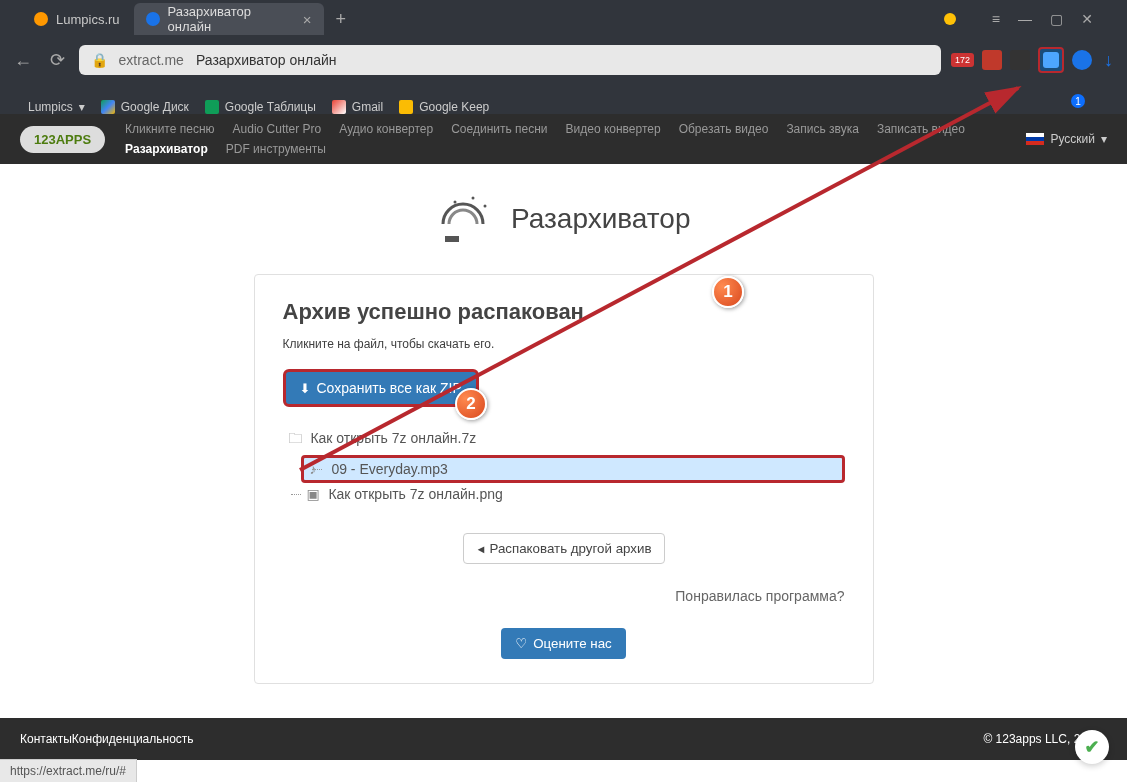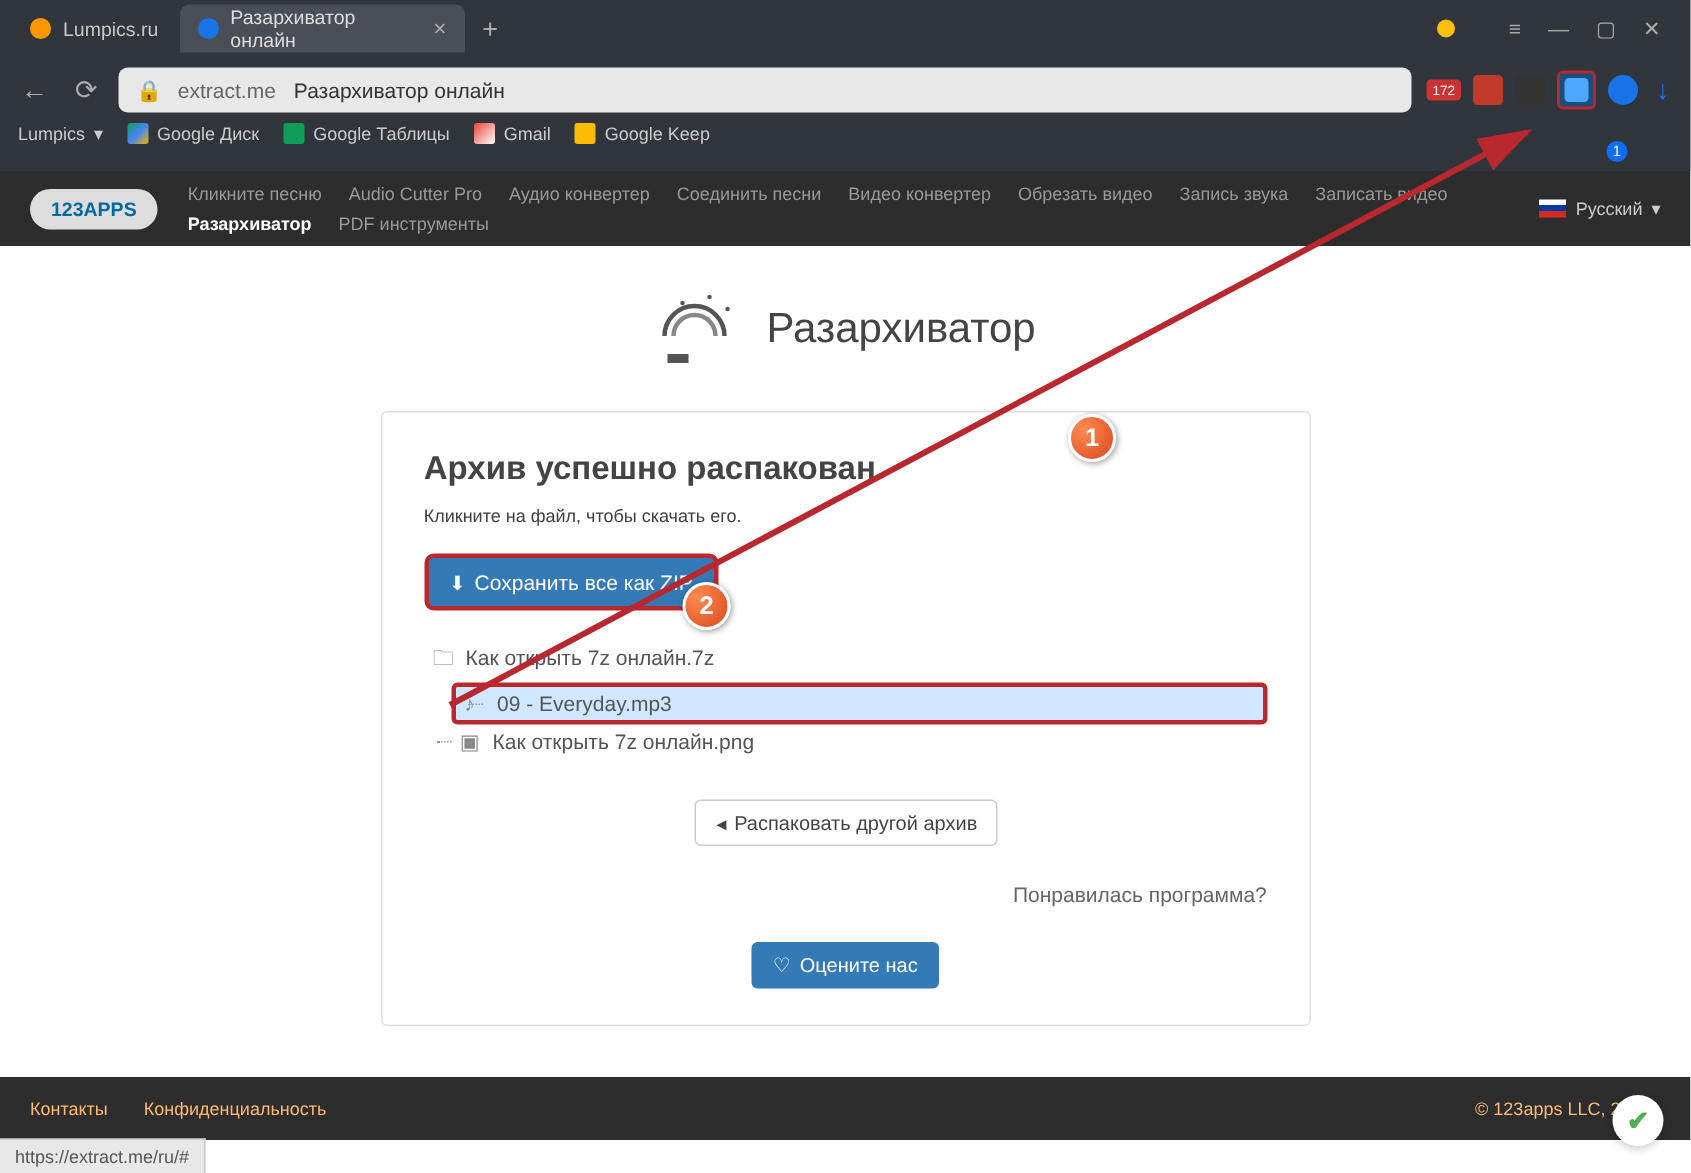--- a/index.html
+++ b/index.html
@@ -1,20 +1,20 @@
 <!DOCTYPE html>
 <html><head>
 <meta charset="utf-8">
 <style>
 * { box-sizing: border-box; margin: 0; padding: 0; }
 body { font-family: Arial, sans-serif; background: #fff; width: 1127px; height: 782px; overflow: hidden; position: relative; }
 
 
 .browser-chrome { background: #31353c; }
-.tab-strip { display: flex; align-items: center; height: 38px; padding: 0 8px; background: #31353c; }
+.tab-strip { display: flex; align-items: center; height: 38px; padding: 0 22px; background: #31353c; }
 .tab { display: flex; align-items: center; height: 32px; padding: 0 12px; color: #c8c8c8; font-size: 13px; border-radius: 6px 6px 0 0; margin-right: 2px; max-width: 190px; cursor: pointer; }
 .tab.active { background: #4a4e56; color: #ddd; }
 .tab .favicon { width: 14px; height: 14px; margin-right: 8px; border-radius: 50%; flex-shrink: 0; }
 .tab .close { margin-left: 10px; color: #aaa; font-size: 15px; }
 .new-tab { color: #aaa; font-size: 18px; padding: 0 10px; cursor: pointer; }
 .win-controls { margin-left: auto; display: flex; gap: 18px; color: #aaa; padding-right: 12px; align-items: center; }
 .win-controls span { font-size: 14px; cursor: pointer; }
 .yellow-dot { width: 12px; height: 12px; background: #ffc107; border-radius: 50%; margin-right: 18px; }
 
 .addr-row { display: flex; align-items: center; height: 44px; padding: 0 10px; gap: 10px; background: #31353c; }
@@ -23,31 +23,31 @@
 .addr-bar .lock { color: #888; margin-right: 10px; }
 .addr-bar .domain { color: #666; margin-right: 12px; }
 .addr-bar .title { color: #333; }
 .ext-icons { display: flex; gap: 8px; align-items: center; }
 .ext-icons .ico { width: 20px; height: 20px; border-radius: 3px; background: #555; cursor: pointer; }
 .ext-icons .red-badge { background: #c33; color: #fff; font-size: 9px; padding: 2px 4px; border-radius: 3px; }
 .ext-icons .hilite { width: 26px; height: 26px; border: 2px solid #b8282e; border-radius: 4px; display: flex; align-items: center; justify-content: center; background: #1a4d7a; }
 .ext-icons .hilite-inner { width: 16px; height: 16px; background: #4da6ff; border-radius: 3px; }
 .notif-dot { position: absolute; top: 94px; right: 42px; background: #0d6efd; color: #fff; font-size: 10px; border-radius: 50%; width: 14px; height: 14px; display: flex; align-items: center; justify-content: center; }
 
-.bookmarks { display: flex; align-items: flex-start; height: 32px; padding: 0 12px; gap: 16px; background: #31353c; font-size: 12px; color: #ccc; }
+.bookmarks { display: flex; align-items: flex-end; height: 32px; padding: 0 12px; gap: 16px; background: #31353c; font-size: 12px; color: #ccc; margin-left: 16px; }
 .bookmarks .bm { display: flex; align-items: center; gap: 6px; cursor: pointer; }
 .bm-icon { width: 14px; height: 14px; border-radius: 2px; }
 .bm-icon.drive { background: linear-gradient(135deg,#0f9d58,#4285f4,#f4b400); }
 .bm-icon.sheets { background: #0f9d58; }
 .bm-icon.gmail { background: linear-gradient(135deg,#ea4335,#fff); }
 .bm-icon.keep { background: #fbbc04; }
 
 
 .site-header { background: #2d2d2d; color: #ccc; padding: 8px 20px; display: flex; align-items: center; gap: 20px; font-size: 12px; position: relative; }
-.logo-123 { background: #ddd; color: #0369a1; padding: 6px 14px; border-radius: 16px; font-weight: bold; font-size: 13px; }
+.logo-123 { background: #ddd; color: #4d7c0f; padding: 6px 14px; border-radius: 16px; font-weight: bold; font-size: 13px; }
 .site-links { display: flex; flex-wrap: wrap; gap: 6px 18px; flex: 1; }
 .site-links span { cursor: pointer; color: #999; }
 .site-links span.active { color: #fff; font-weight: 600; }
 .lang-sel { display: flex; align-items: center; gap: 6px; cursor: pointer; }
 .flag-ru { width: 18px; height: 12px; background: linear-gradient(#fff 33%, #0039a6 33% 66%, #d52b1e 66%); }
 
 
 .main { background: #fff; padding: 30px 0; }
 .hero { text-align: center; margin-bottom: 30px; }
 .hero-icon { display: inline-block; width: 60px; height: 50px; margin-right: 10px; vertical-align: middle; position: relative; }
@@ -68,21 +68,21 @@
 .tree-item.sel { background: #cfe8ff; border: 3px solid #b8282e; border-radius: 4px; margin-left: 18px; padding-left: 6px; }
 
 .panel-footer { display: flex; align-items: center; gap: 24px; margin-top: 28px; font-size: 14px; flex-direction: column; }
 .btn-outline { background: #fff; border: 1px solid #ccc; padding: 7px 12px; border-radius: 4px; cursor: pointer; color: #444; }
 .btn-outline:before { content: "◄ "; font-size: 11px; }
 .liked { color: #666; margin-left: auto; }
 .btn-rate { background: #337ab7; color: #fff; border: none; padding: 8px 14px; border-radius: 4px; cursor: pointer; display: inline-flex; align-items: center; gap: 6px; }
 .btn-rate:before { content: "♡"; }
 
 
-.footer { position: absolute; bottom: 22px; left: 0; right: 0; background: #2d2d2d; color: #fdba74; font-size: 12px; padding: 14px 20px; display: flex; gap: 24px; }
+.footer { position: absolute; bottom: 22px; left: 0; right: 0; background: #2d2d2d; color: #ffffff; font-size: 12px; padding: 14px 20px; display: flex; }
 .footer .right { margin-left: auto; }
 
 
 .callout { position: absolute; width: 32px; height: 32px; border-radius: 50%; background: radial-gradient(circle at 30% 30%, #ff8a50, #d9481e); color: #fff; font-weight: bold; display: flex; align-items: center; justify-content: center; font-size: 17px; border: 2px solid #fff; box-shadow: 1px 1px 4px rgba(0,0,0,.4); z-index: 50; }
 .callout-1 { top: 276px; left: 712px; }
 .callout-2 { top: 388px; left: 455px; }
 
 
 .arrow-line { position: absolute; z-index: 40; pointer-events: none; }
 

